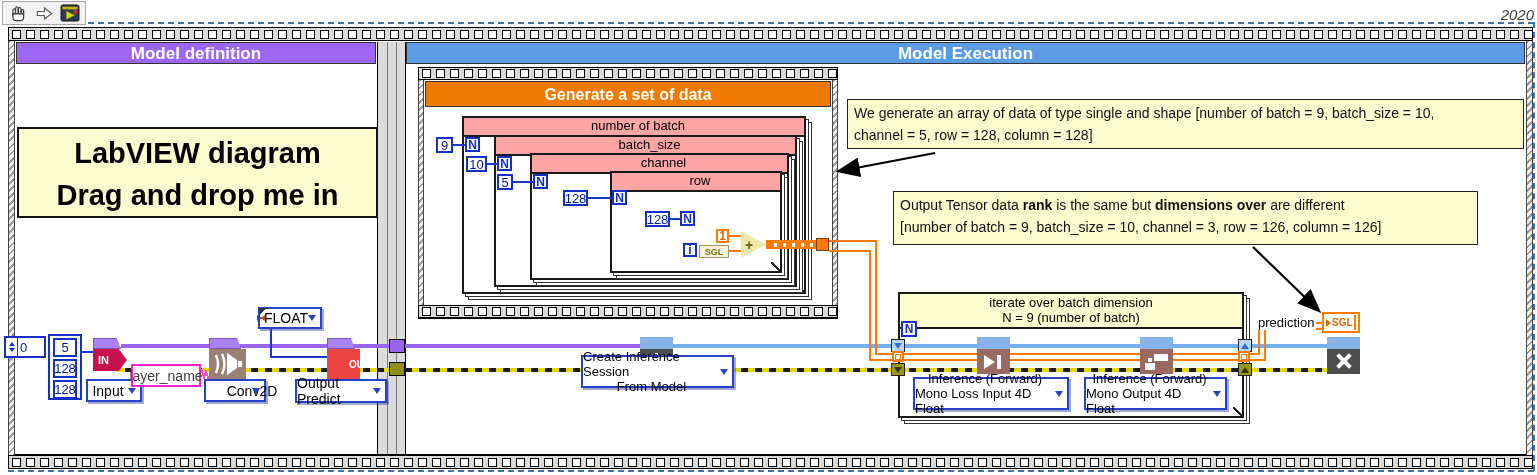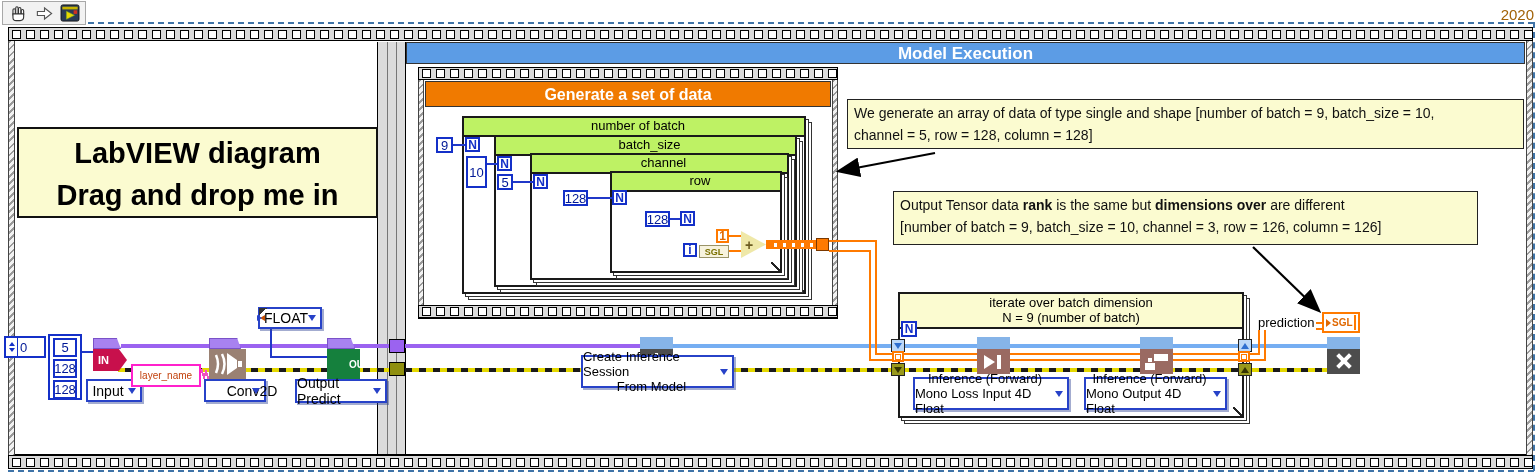--- a/index.html
+++ b/index.html
@@ -2,39 +2,39 @@
 <html><head>
 <meta charset="utf-8">
 <style>
   html,body{margin:0;padding:0;background:#fff;}
   body{width:1537px;height:475px;overflow:hidden;font-family:"Liberation Sans",sans-serif;}
   #canvas{position:relative;width:1537px;height:475px;background:#fff;}
   .abs{position:absolute;box-sizing:border-box;}
   
   .tbgroup{background:#F2F2F2;border:1px solid #A8A8A8;display:flex;align-items:center;gap:2px;padding:1px 3px;z-index:6;}
   .tbtn{width:24px;height:20px;display:flex;align-items:center;justify-content:center;}
-  .year{font-size:15px;color:#a16207;z-index:6;}
+  .year{font-size:15px;color:#404040;z-index:6;font-style:italic;}
   .dash-h{border-top:2px dashed #3F74A8;z-index:0;}
   .dash-v{border-left:2px dashed #3F74A8;z-index:0;}
   
   .outer-box{border:1px solid #000;background:#fff;z-index:0;}
   .film{background:#D9D9D9;border:1px solid #000;display:flex;align-items:center;gap:5px;padding:0 3px;overflow:hidden;z-index:1;}
   .sq{display:block;width:7px;height:7px;background:#fff;border:1px solid #000;flex:none;}
   .zig{background:repeating-linear-gradient(135deg,#9a9a9a 0 2px,#f2f2f2 2px 5px);border-left:1px solid #444;border-right:1px solid #444;z-index:1;}
   .hdr{color:#fff;font-weight:bold;font-size:17px;text-align:center;line-height:22px;border:1px solid #333;z-index:1;}
   .divider{background:#DCDCDC;border-left:1px solid #000;border-right:1px solid #000;z-index:1;}
   .divline{background:#777;width:1px;z-index:1;}
   
   .comment{background:#FBFBD0;border:1px solid #222;color:#111;font-size:14px;line-height:1.55;padding:3px 6px;z-index:5;}
   .b{font-weight:bold;}
   .bignote{background:#FBFBD0;border:2px solid #111;color:#000;font-weight:bold;font-size:29px;line-height:42px;text-align:center;padding-top:3px;z-index:3;}
   
   .loop{border:2px solid #1a1a1a;background:#fff;z-index:1;
         box-shadow:3px 3px 0 -1px #fff,3px 3px 0 0 #333,6px 6px 0 -1px #fff,6px 6px 0 0 #333;}
-  .lbar{background:#bef264;border-bottom:2px solid #1a1a1a;font-size:13px;text-align:center;line-height:16px;height:17px;padding-left:8px;}
+  .lbar{background:#fca5a5;border-bottom:2px solid #1a1a1a;font-size:13px;text-align:center;line-height:16px;height:17px;padding-left:8px;}
   .lbar2{background:#FBFBD0;border-bottom:2px solid #1a1a1a;font-size:13px;text-align:center;line-height:15px;height:32px;padding-top:1px;}
   .fold{position:absolute;right:0;bottom:0;width:9px;height:9px;background:linear-gradient(45deg,#fff 44%,#222 44% 56%,#fff 56%);}
   
   .nterm{border:2px solid #1430C8;background:#fff;color:#1430C8;font-weight:bold;font-size:12px;display:flex;align-items:center;justify-content:center;z-index:3;}
   .const{border:2px solid #1430C8;background:#fff;color:#001896;font-size:13px;display:flex;align-items:center;justify-content:center;z-index:3;}
   .oconst{border:2px solid #FF7A00;background:#fff;color:#E06800;font-size:12px;font-weight:bold;display:flex;align-items:center;justify-content:center;z-index:3;}
   .cluster{border:2px solid #1430C8;background:#fff;padding:2px 3px;display:flex;flex-direction:column;gap:2px;z-index:3;}
   .cluster .const{position:static;height:19px;}
   .spinbox{border:2px solid #1430C8;background:#fff;display:flex;align-items:center;z-index:3;}
   .spin{width:11px;height:100%;border-right:1px solid #1430C8;display:flex;flex-direction:column;align-items:center;justify-content:center;gap:2px;}
@@ -63,21 +63,21 @@
   .tdn{width:0;height:0;border-left:4px solid transparent;border-right:4px solid transparent;border-top:6px solid #2F6FD0;}
   .tup{width:0;height:0;border-left:4px solid transparent;border-right:4px solid transparent;border-bottom:6px solid #2F6FD0;}
   .t-olive .tdn{border-top-color:#333300;}
   .t-olive .tup{border-bottom-color:#333300;}
   .t-orange{border:2px solid #FF7A00;background:#fff;display:flex;align-items:center;justify-content:center;z-index:3;}
   .t-orange i{display:block;width:4px;height:4px;border:1px solid #FF7A00;}
   .t-solid{background:#FF7A00;border:1px solid #7a3800;z-index:3;}
   .hatch{background:repeating-linear-gradient(90deg,#FF7A00 0 4px,#FFF3E0 4px 8px);border:1.5px solid #FF7A00;z-index:2;}
   .plusnode{background:#EFE8A8;clip-path:polygon(0 0,100% 50%,0 100%);filter:drop-shadow(0 0 1px #444);display:flex;align-items:center;color:#6B5B20;font-weight:bold;font-size:14px;padding-left:4px;z-index:3;}
   .sgl{border:1.5px solid #9a9468;background:#F7F3DE;color:#7a7000;font-weight:bold;font-size:9px;display:flex;align-items:center;justify-content:center;z-index:3;}
-  .strc{border:2px solid #FF21CC;background:#fff;color:#c2410c;font-size:10px;display:flex;align-items:center;justify-content:center;z-index:3;}
+  .strc{border:2px solid #FF21CC;background:#fff;color:#404040;font-size:14px;display:flex;align-items:center;justify-content:center;z-index:3;}
   .predbox{border:2px solid #FF7A00;background:#fff;display:flex;align-items:center;gap:1px;padding:1px 2px;z-index:5;}
   .predbox .pt{width:0;height:0;border-top:4px solid transparent;border-bottom:4px solid transparent;border-left:5px solid #E06800;}
   .predbox .ph{flex:none;width:6px;align-self:stretch;background:repeating-linear-gradient(90deg,#FF7A00 0 2px,#fff 2px 4px);}
   .predbox .pl{color:#E06800;font-weight:bold;font-size:10px;}
   .predlabel{background:#fff;color:#000;font-size:13px;z-index:5;display:flex;align-items:center;}
   svg.wires{position:absolute;left:0;top:0;z-index:2;}
   svg.arrows{position:absolute;left:0;top:0;z-index:6;pointer-events:none;}
 </style>
 </head>
 <body>
@@ -335,20 +335,21 @@
       <i class="sq"></i>
       <i class="sq"></i>
       <i class="sq"></i>
       <i class="sq"></i>
       <i class="sq"></i>
       <i class="sq"></i>
     </div>
   <div class="abs zig" style="left:8px;top:41px;width:7px;height:414px;"></div>
   <div class="abs zig" style="left:1526px;top:41px;width:7px;height:414px;"></div>
 
+  <div class="abs hdr" style="left:16px;top:42px;width:360px;height:22px;background:#9D66F5;">Model definition</div>
   <div class="abs divider" style="left:377px;top:42px;width:29px;height:412px;"></div>
   <div class="abs divline" style="left:387px;top:42px;height:412px;"></div>
   <div class="abs divline" style="left:396px;top:42px;height:412px;"></div>
   <div class="abs hdr" style="left:406px;top:42px;width:1119px;height:22px;background:#5C9CE5;">Model Execution</div>
 
   <svg class="wires" width="1537" height="475" shape-rendering="crispEdges">
 
     <line x1="118" y1="370" x2="1332" y2="370" stroke="#1a1a1a" stroke-width="4.5"></line>
     <line x1="118" y1="370" x2="1332" y2="370" stroke="#E4D800" stroke-width="4.5" stroke-dasharray="7 7"></line>
 
@@ -430,21 +431,21 @@
   </div>
 
   <div class="abs ring" style="left:258px;top:307px;width:64px;height:22px;">
     <span class="corner"></span>
     <span class="swap"></span>
     <span>FLOAT</span>
       <span class="tri"></span>
   </div>
 
   <div class="abs tab" style="left:327px;top:338px;width:28px;height:11px;clip-path:polygon(0 0,85% 0,100% 100%,0 100%);"></div>
-  <div class="abs node" style="left:327px;top:349px;width:33px;height:30px;background:#15803d;display:flex;align-items:center;justify-content:center;padding-left:32px;">
+  <div class="abs node" style="left:327px;top:349px;width:33px;height:30px;background:#ef4444;display:flex;align-items:center;justify-content:center;padding-left:32px;">
     <span class="ntext" style="font-size:10px;">OUT</span>
   </div>
   <div class="abs ring" style="left:295px;top:379px;width:92px;height:24px;">
     <span>Output Predict</span>
       <span class="tri"></span>
   </div>
 
   <div class="abs" style="left:389px;top:339px;width:16px;height:14px;background:#9B63F0;border:1px solid #000;z-index:3;"></div>
   <div class="abs" style="left:389px;top:362px;width:16px;height:14px;background:#8F8F10;border:1px solid #000;z-index:3;"></div>
 
@@ -529,21 +530,21 @@
     <div class="lbar">channel</div>
       <span class="fold"></span>
   </div>
   <div class="abs loop" style="left:610px;top:171px;width:172px;height:102px;">
     <div class="lbar">row</div>
       <span class="fold"></span>
   </div>
 
   <div class="abs const" style="left:436px;top:137px;width:17px;height:16px;">9</div>
   <div class="abs nterm" style="left:465px;top:137px;width:15px;height:15px;">N</div>
-  <div class="abs const" style="left:466px;top:156px;width:21px;height:32px;">10</div>
+  <div class="abs const" style="left:466px;top:156px;width:21px;height:16px;">10</div>
   <div class="abs nterm" style="left:497px;top:156px;width:15px;height:15px;">N</div>
   <div class="abs const" style="left:497px;top:174px;width:16px;height:16px;">5</div>
   <div class="abs nterm" style="left:533px;top:174px;width:15px;height:15px;">N</div>
   <div class="abs const" style="left:563px;top:190px;width:25px;height:16px;">128</div>
   <div class="abs nterm" style="left:612px;top:190px;width:15px;height:15px;">N</div>
   <div class="abs const" style="left:645px;top:211px;width:25px;height:16px;">128</div>
   <div class="abs nterm" style="left:680px;top:211px;width:15px;height:15px;">N</div>
 
   <div class="abs nterm" style="left:683px;top:243px;width:14px;height:14px;">i</div>
   <div class="abs sgl" style="left:699px;top:245px;width:30px;height:13px;">SGL</div>

